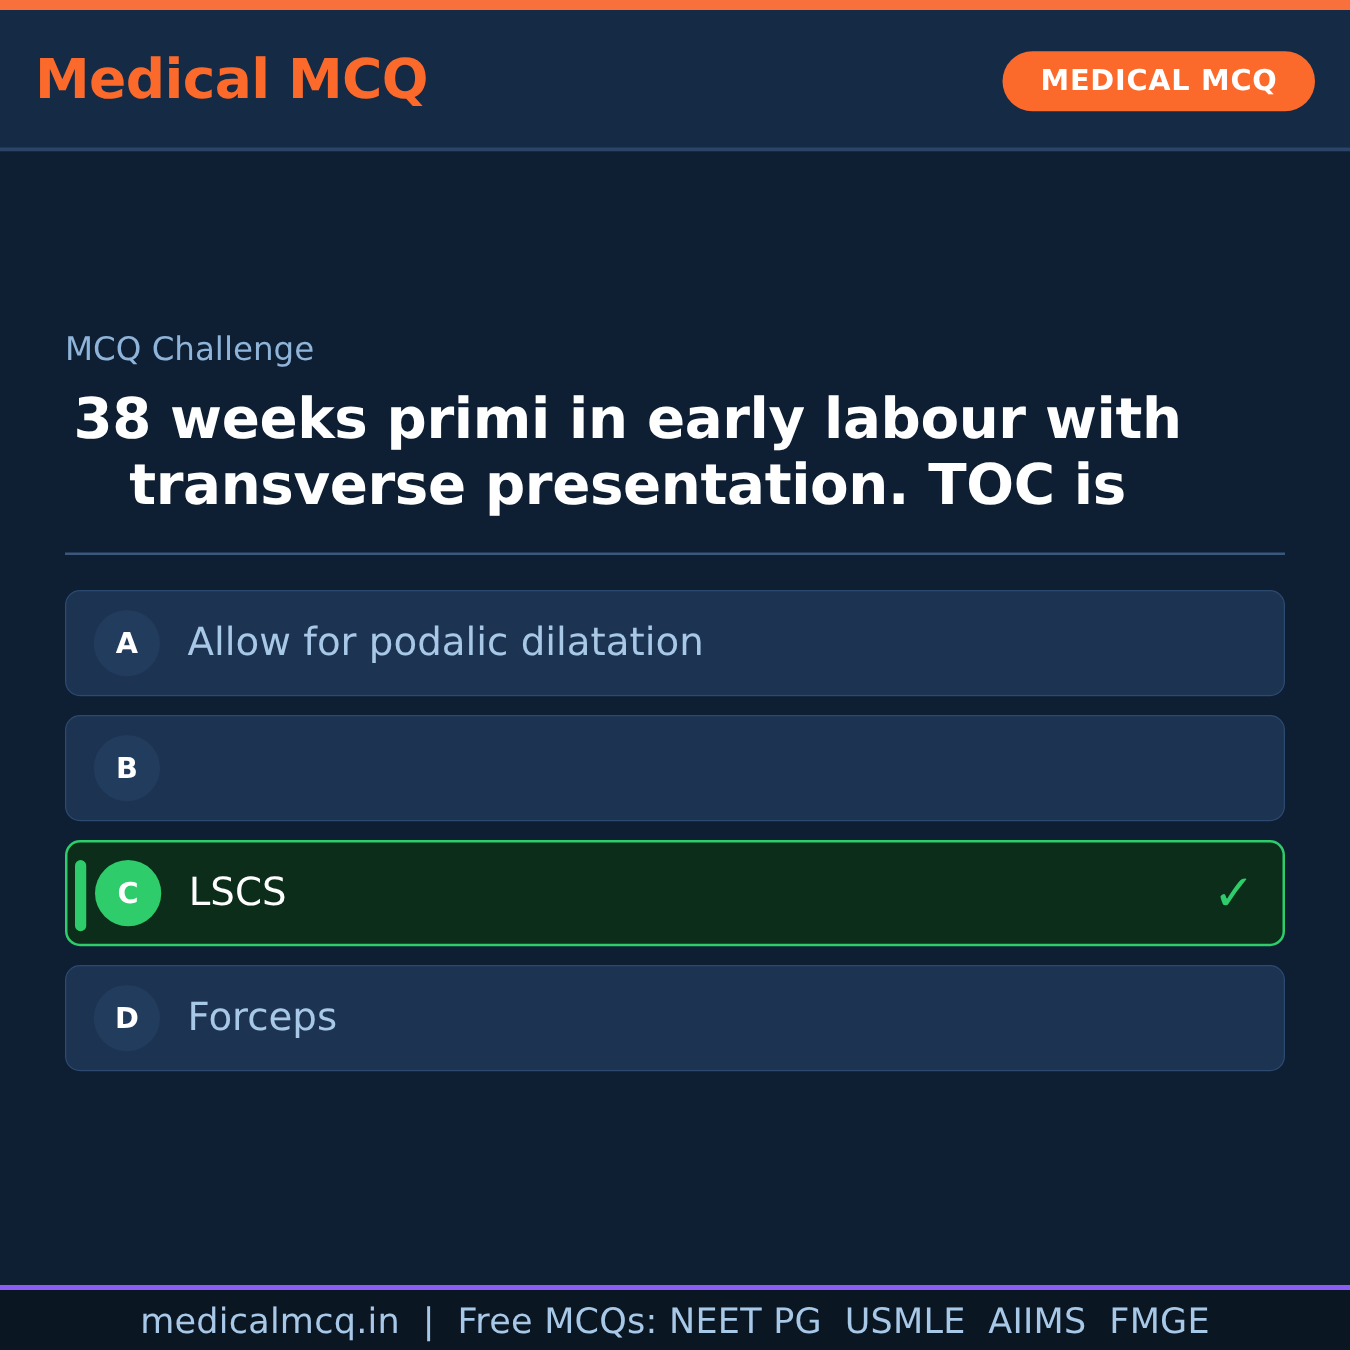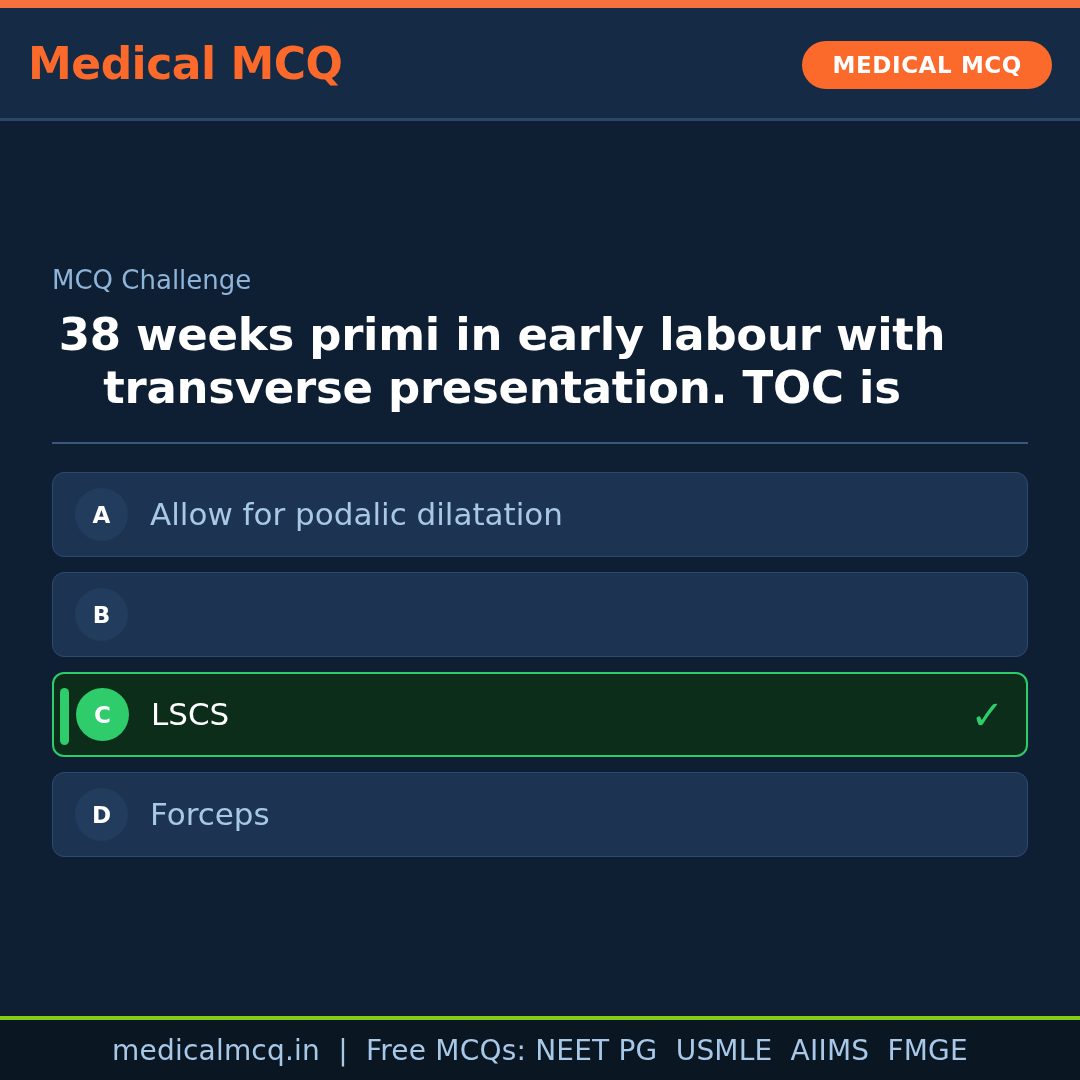--- a/index.html
+++ b/index.html
@@ -151,23 +151,23 @@
     width:9px; height:57px;
     border-radius:5px;
     background:#2ECC6B;
   }
   .option.correct .opt-badge { background:#2ECC6B; color:#FFFFFF; }
   .option.correct .opt-text  { color:#FFFFFF; }
 
   
   .footer {
     flex:0 0 auto;
-    height:64px;
+    height:52px;
     background:#0B1623;
-    border-top:4px solid #84cc16;
+    border-top:4px solid #8b5cf6;
     display:flex; align-items:center; justify-content:center;
   }
   .footer-text {
     font-size:28px;
     color:#A8C8E8;
     white-space:pre;
     letter-spacing:0.2px;
   }
 </style>
 </head>

